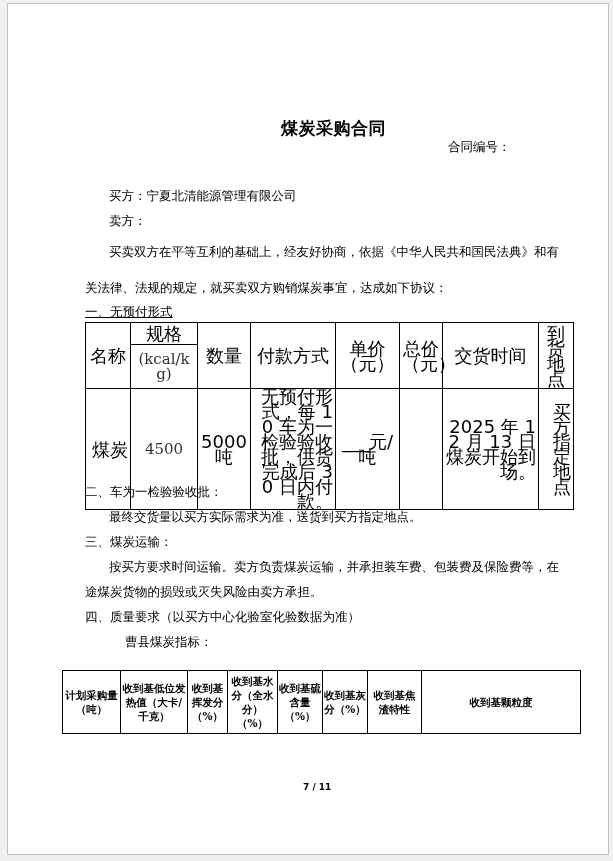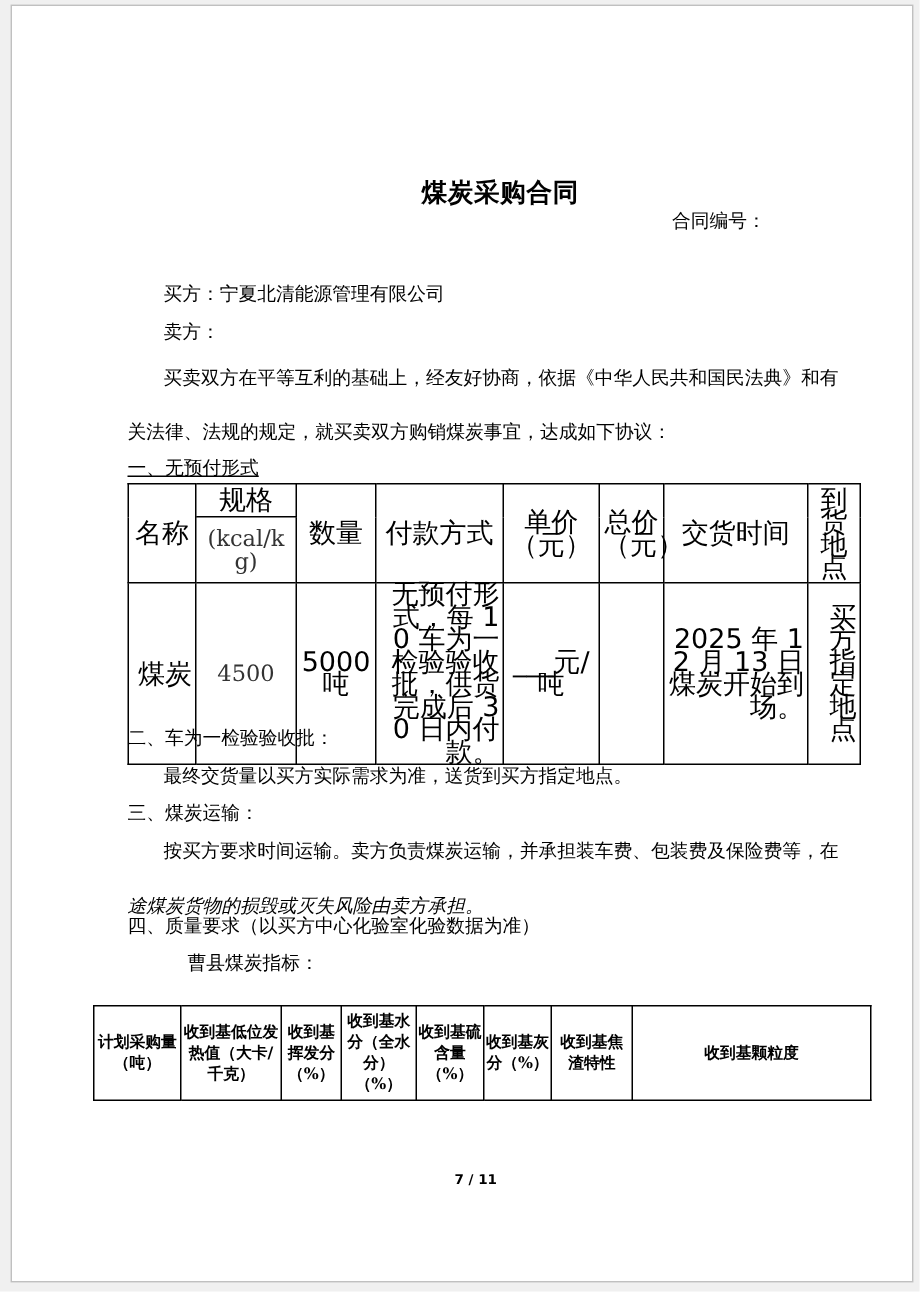--- a/index.html
+++ b/index.html
@@ -72,21 +72,21 @@
     <td class="left">2025 年 12 月 13 日煤炭开始到场。</td>
     <td class="left">买方指定地点</td>
   </tr>
 </tbody>
   </table>
 
 <div class="abs txt" style="left:85px; top:484px;">二、车为一检验验收批：</div>
 <div class="abs txt" style="left:109px; top:509px;">最终交货量以买方实际需求为准，送货到买方指定地点。</div>
 <div class="abs txt" style="left:85px; top:534px;">三、煤炭运输：</div>
 <div class="abs txt" style="left:109px; top:559px;">按买方要求时间运输。卖方负责煤炭运输，并承担装车费、包装费及保险费等，在</div>
-<div class="abs txt" style="left:85px; top:596px;font-style:italic;">途煤炭货物的损毁或灭失风险由卖方承担。</div>
+<div class="abs txt" style="left:85px; top:584px;">途煤炭货物的损毁或灭失风险由卖方承担。</div>
 <div class="abs txt" style="left:85px; top:609px;">四、质量要求（以买方中心化验室化验数据为准）</div>
 <div class="abs txt" style="left:85px; top:634px;margin-left:40px;">曹县煤炭指标：</div>
 
 <table class="t2" style="left:62px; top:670px; width:518px;">
   <colgroup>
     <col style="width:58px">
       <col style="width:67px">
       <col style="width:40px">
       <col style="width:50px">
     <col style="width:45px">

